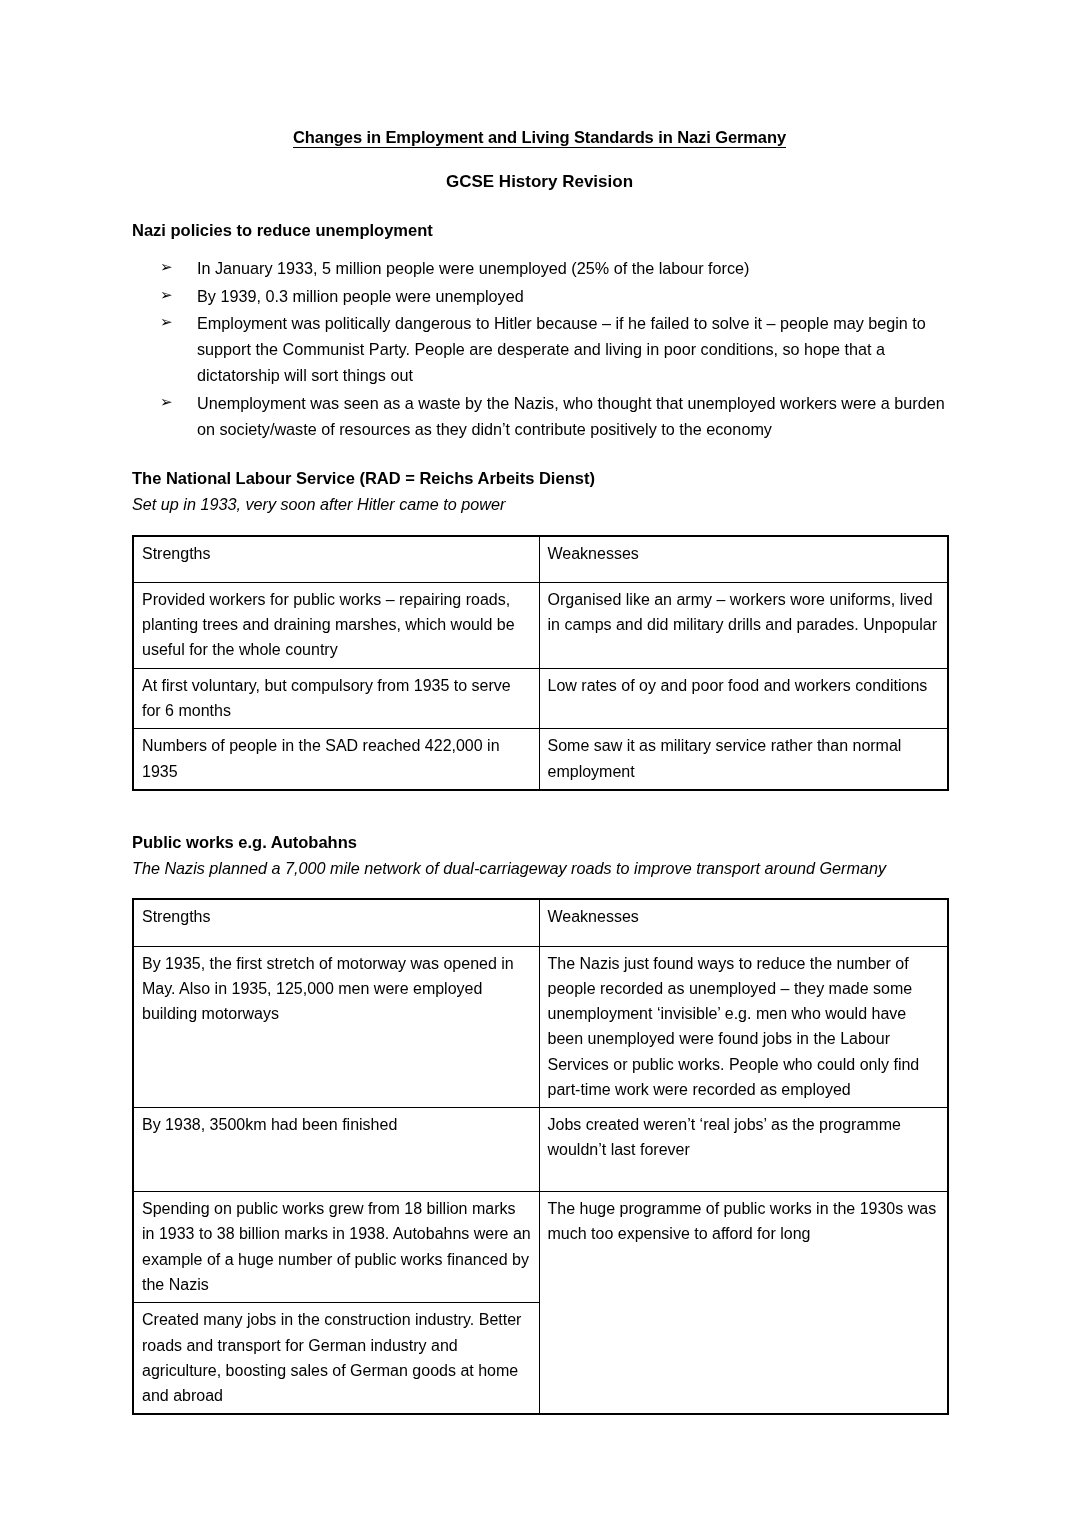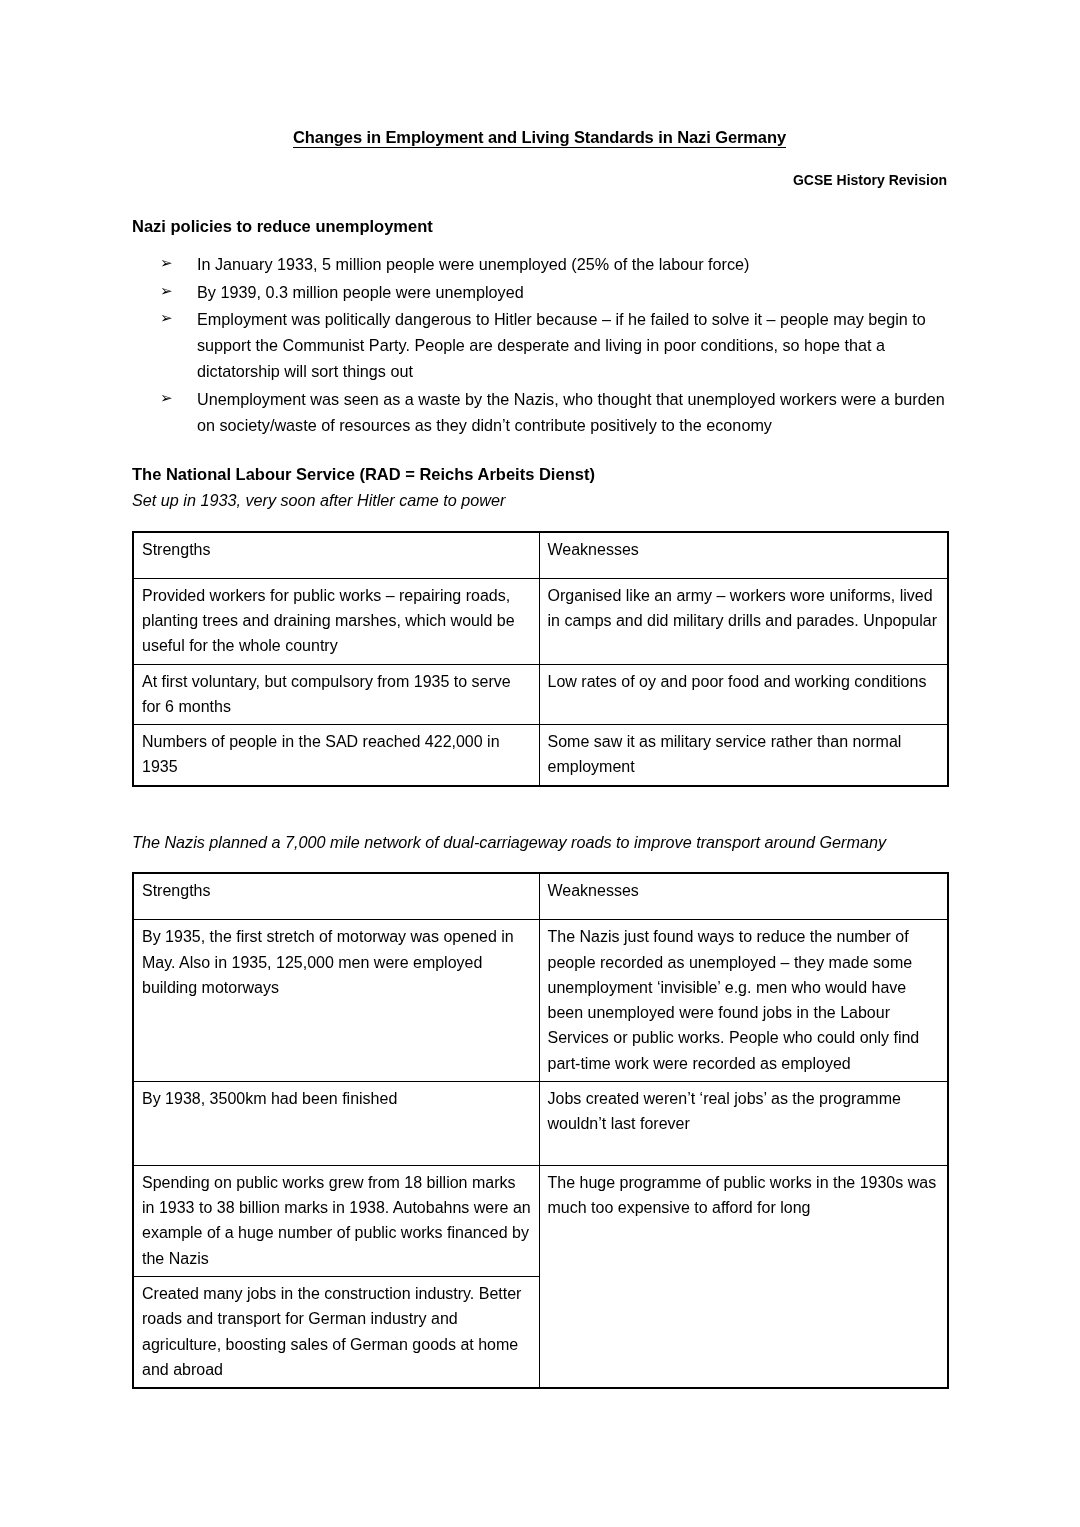--- a/index.html
+++ b/index.html
@@ -31,23 +31,23 @@
     letter-spacing: -0.1px;
     margin: 0;
     padding: 0;
     line-height: 1.35;
   }
   .doc-title span {
     border-bottom: 1.6px solid #000;
     padding-bottom: 1px;
   }
   .doc-subtitle {
-    text-align: right;
+    text-align: center;
     font-weight: bold;
-    font-size: 14px;
+    font-size: 17px;
     margin: 23px 0 0 0;
     line-height: 1.35;
   }
   .section-heading {
     font-weight: bold;
     font-size: 16.5px;
     margin: 25px 0 0 0;
     line-height: 1.35;
   }
   .section-heading.tight {
@@ -150,31 +150,32 @@
       <tr>
         <td class="header-cell">Strengths</td>
         <td class="header-cell">Weaknesses</td>
       </tr>
       <tr>
         <td>Provided workers for public works – repairing roads, planting trees and draining marshes, which would be useful for the whole country</td>
         <td>Organised like an army – workers wore uniforms, lived in camps and did military drills and parades. Unpopular</td>
       </tr>
       <tr>
         <td>At first voluntary, but compulsory from 1935 to serve for 6 months</td>
-        <td>Low rates of oy and poor food and working conditions</td>
+        <td>Low rates of oy and poor food and workers conditions</td>
       </tr>
       <tr>
         <td>Numbers of people in the SAD reached 422,000 in 1935</td>
         <td>Some saw it as military service rather than normal employment</td>
       </tr>
     </tbody>
   </table>
 
   <div class="spacer-lg"></div>
 
+  <h2 class="section-heading tight">Public works e.g. Autobahns</h2>
   <div class="section-subtitle">The Nazis planned a 7,000 mile network of dual-carriageway roads to improve transport around Germany</div>
 
   <table class="sw-table">
     <colgroup>
         <col class="c-left">
         <col class="c-right">
       </colgroup>
     <tbody>
       <tr>
         <td class="header-cell">Strengths</td>

